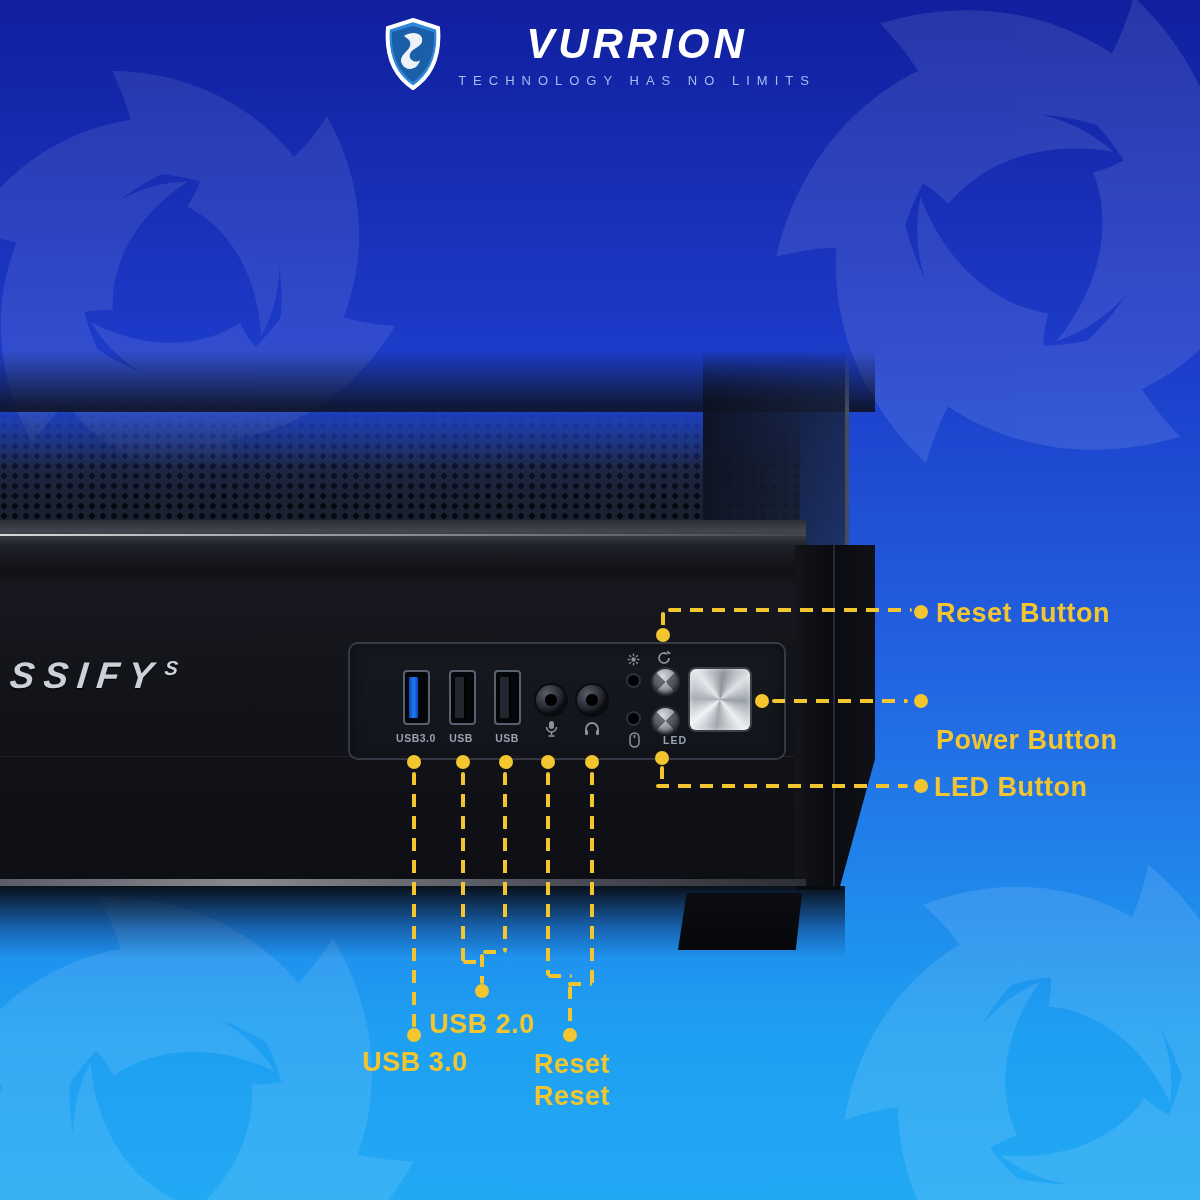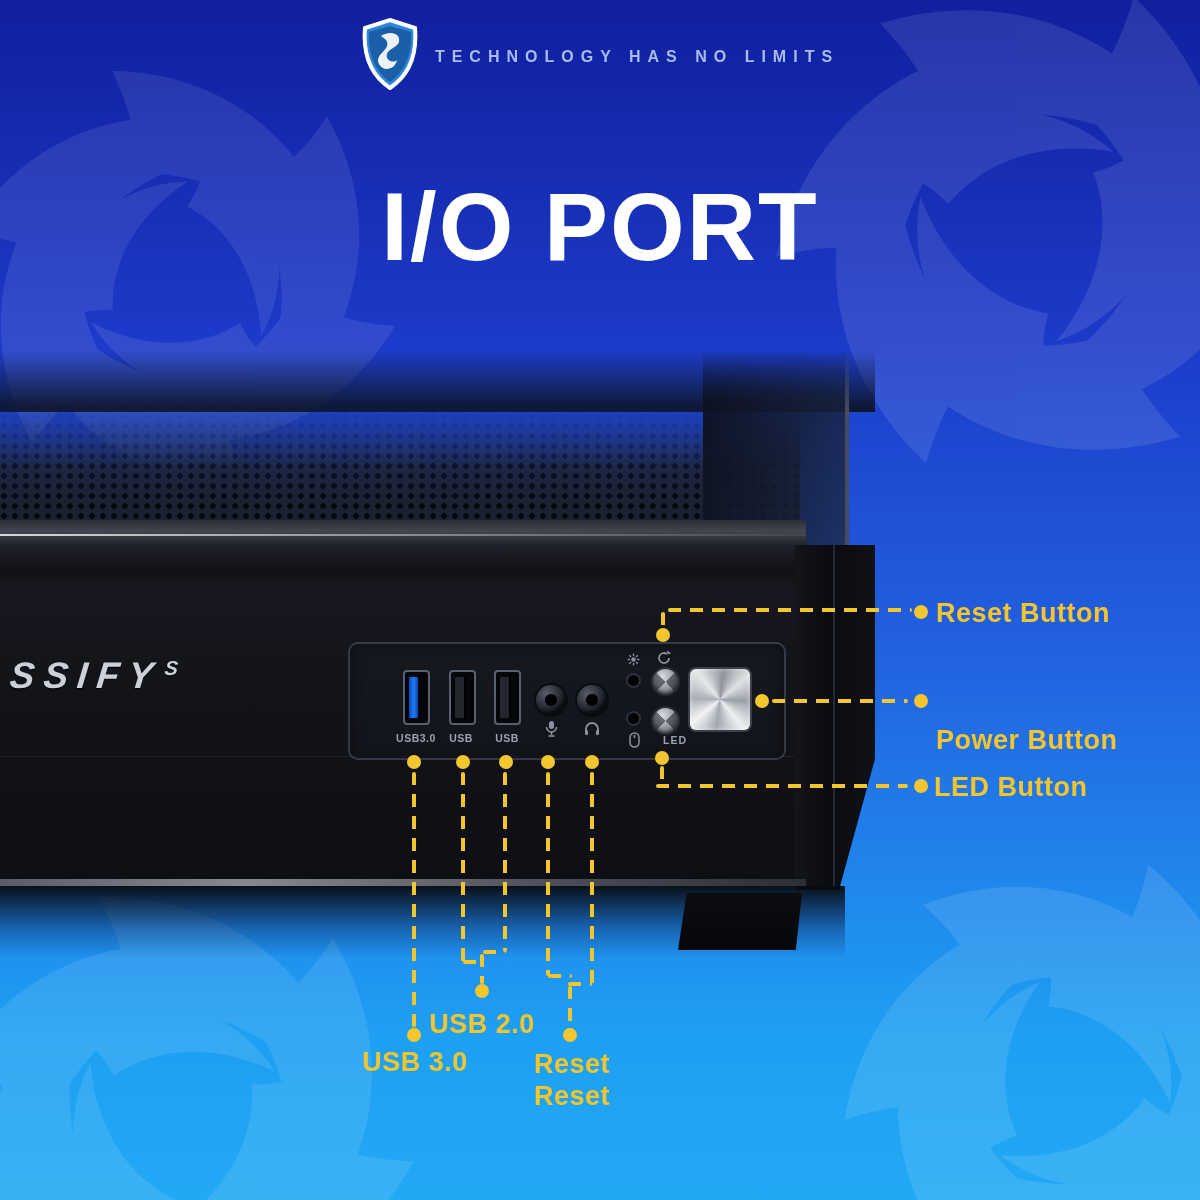--- a/index.html
+++ b/index.html
@@ -4,21 +4,21 @@
 <style>
   html,body{margin:0;padding:0;background:#0a1a7a;}
   .canvas{position:relative;width:1200px;height:1200px;overflow:hidden;
     font-family:"Liberation Sans",sans-serif;
     background:linear-gradient(180deg,var(--bg-top,#101F9E) 0%,var(--bg-upper,#1C3AC8) 28%,var(--bg-mid,#2264E2) 56%,var(--bg-bottom,#1E9FF2) 86%,#22A9F4 100%);}
   .wm{position:absolute;pointer-events:none;}
   
   .header{position:absolute;top:18px;left:0;width:100%;display:flex;justify-content:center;align-items:center;gap:16px;}
   .brandtext{display:flex;flex-direction:column;align-items:center;}
   .brandname{color:#fff;font-size:42px;font-weight:800;letter-spacing:4px;font-style:italic;}
-  .tagline{color:#A9BCF0;font-size:16px;font-weight:700;letter-spacing:7px;margin-top:5px;}
+  .tagline{color:#A9BCF0;font-size:13px;font-weight:400;letter-spacing:7px;margin-top:5px;}
   
   .title{position:absolute;top:172px;left:0;width:100%;text-align:center;color:#fff;
     font-size:96px;font-weight:900;letter-spacing:2px;}
   
   .abs{position:absolute;}
   .case-topblur{left:0;top:350px;width:875px;height:62px;
     background:linear-gradient(180deg,rgba(10,14,30,0) 0%,rgba(13,17,32,0.9) 95%);}
   .mesh{left:0;top:402px;width:800px;height:136px;background-color:#1b2130;
     background-image:radial-gradient(circle at 4px 4px,#060810 2.6px,rgba(0,0,0,0) 3px);
     background-size:11px 10px;
@@ -113,25 +113,25 @@
       <use href="#tribalring" fill="#ffffff" opacity="0.11"></use>
     </svg>
 
   <div class="header">
     <svg width="58" height="72" viewBox="0 0 58 72">
       <path d="M29,2 L54,10 C56,34 50,56 29,70 C8,56 2,34 4,10 Z" fill="#2f86d8" stroke="#ffffff" stroke-width="4"></path>
       <path d="M29,8 L50,14 C51,33 46,52 29,64 C12,52 7,33 8,14 Z" fill="#1b5fa8"></path>
       <path d="M20,18 C30,12 40,16 38,24 C36,30 28,30 26,36 C24,42 32,46 36,42 C34,52 22,54 18,46 C14,38 24,34 26,28 C28,22 22,20 20,18 Z" fill="#ffffff" opacity="0.92"></path>
     </svg>
     <div class="brandtext">
+      <div class="brandname">VURRION</div>
       <div class="tagline">TECHNOLOGY HAS NO LIMITS</div>
     </div>
   </div>
 
-  <div class="title">I/O PORT</div>
 
   <div>
     <div class="abs case-topblur"></div>
     <div class="abs mesh"></div>
     <div class="abs glass">
       <div class="glass-screwplate">
         <div class="glass-screw"></div>
       </div>
     </div>
     <div class="abs lip"></div>

